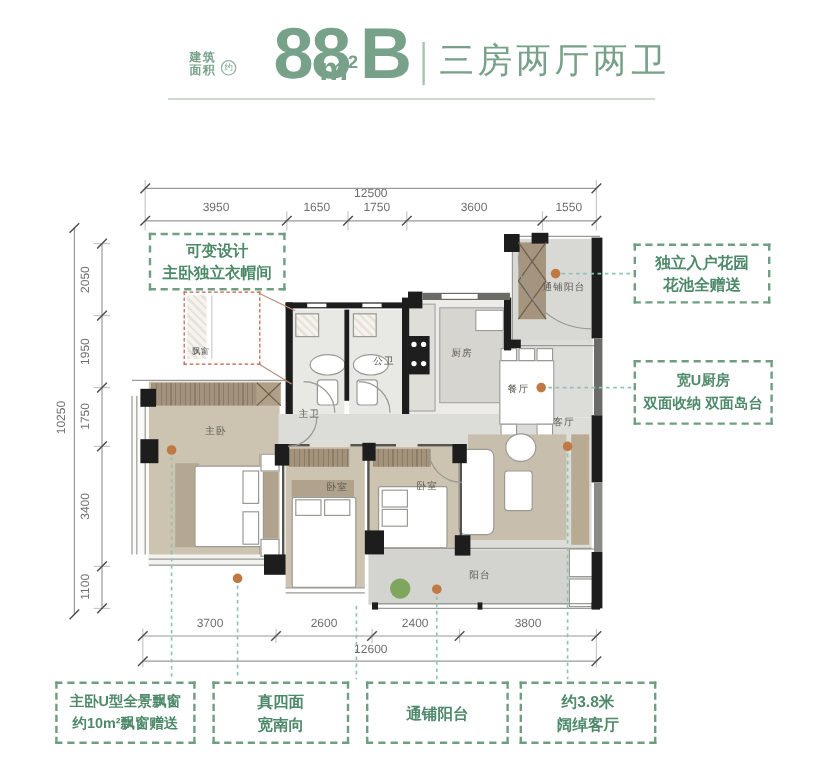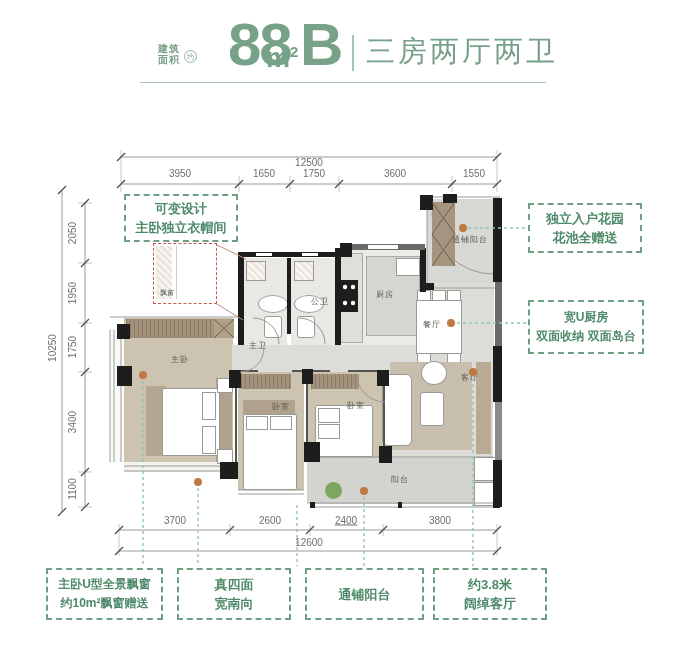--- a/index.html
+++ b/index.html
@@ -288,21 +288,21 @@
   </div>
 
   <span class="abs rlabel" style="left:180px;top:359px;">主卧</span>
   <span class="abs rlabel" style="left:281px;top:406px;">卧室</span>
   <span class="abs rlabel" style="left:356px;top:405px;">卧室</span>
   <span class="abs rlabel" style="left:258px;top:301px;margin-top:44px;">主卫</span>
   <span class="abs rlabel" style="left:320px;top:301px;">公卫</span>
   <span class="abs rlabel" style="left:385px;top:294px;">厨房</span>
   <span class="abs rlabel" style="left:470px;top:239px;">通铺阳台</span>
   <span class="abs rlabel" style="left:432px;top:324px;">餐厅</span>
-  <span class="abs rlabel" style="left:470px;top:377px;">客厅</span>
+  <span class="abs rlabel" style="left:470px;top:352px;">客厅</span>
   <span class="abs rlabel" style="left:400px;top:479px;">阳台</span>
 
   <div class="abs dot" style="left:143px;top:375px;"></div>
   <div class="abs dot" style="left:198px;top:482px;"></div>
   <div class="abs dot" style="left:364px;top:491px;"></div>
   <div class="abs dot" style="left:473px;top:372px;"></div>
   <div class="abs dot" style="left:463px;top:228px;"></div>
   <div class="abs dot" style="left:451px;top:323px;"></div>
 
   <span class="abs dimh" style="left:309px;top:162px;">12500</span>
@@ -312,21 +312,21 @@
   <span class="abs dimh" style="left:395px;top:173px;">3600</span>
   <span class="abs dimh" style="left:474px;top:173px;">1550</span>
   <span class="abs dimv" style="left:52px;top:348px;">10250</span>
   <span class="abs dimv" style="left:72px;top:233px;">2050</span>
   <span class="abs dimv" style="left:72px;top:293px;">1950</span>
   <span class="abs dimv" style="left:72px;top:347px;">1750</span>
   <span class="abs dimv" style="left:72px;top:422px;">3400</span>
   <span class="abs dimv" style="left:72px;top:489px;">1100</span>
   <span class="abs dimh" style="left:175px;top:520px;">3700</span>
   <span class="abs dimh" style="left:270px;top:520px;">2600</span>
-  <span class="abs dimh" style="left:346px;top:520px;text-decoration:underline;">2400</span>
+  <span class="abs dimh" style="left:346px;top:520px;">2400</span>
   <span class="abs dimh" style="left:440px;top:520px;">3800</span>
   <span class="abs dimh" style="left:309px;top:542px;">12600</span>
 
   <div class="abs co" style="left:124px;top:194px;width:110px;height:44px;">
     <span>可变设计</span>
     <span>主卧独立衣帽间</span>
   </div>
   <div class="abs co" style="left:528px;top:203px;width:110px;height:46px;">
     <span>独立入户花园</span>
     <span>花池全赠送</span>

